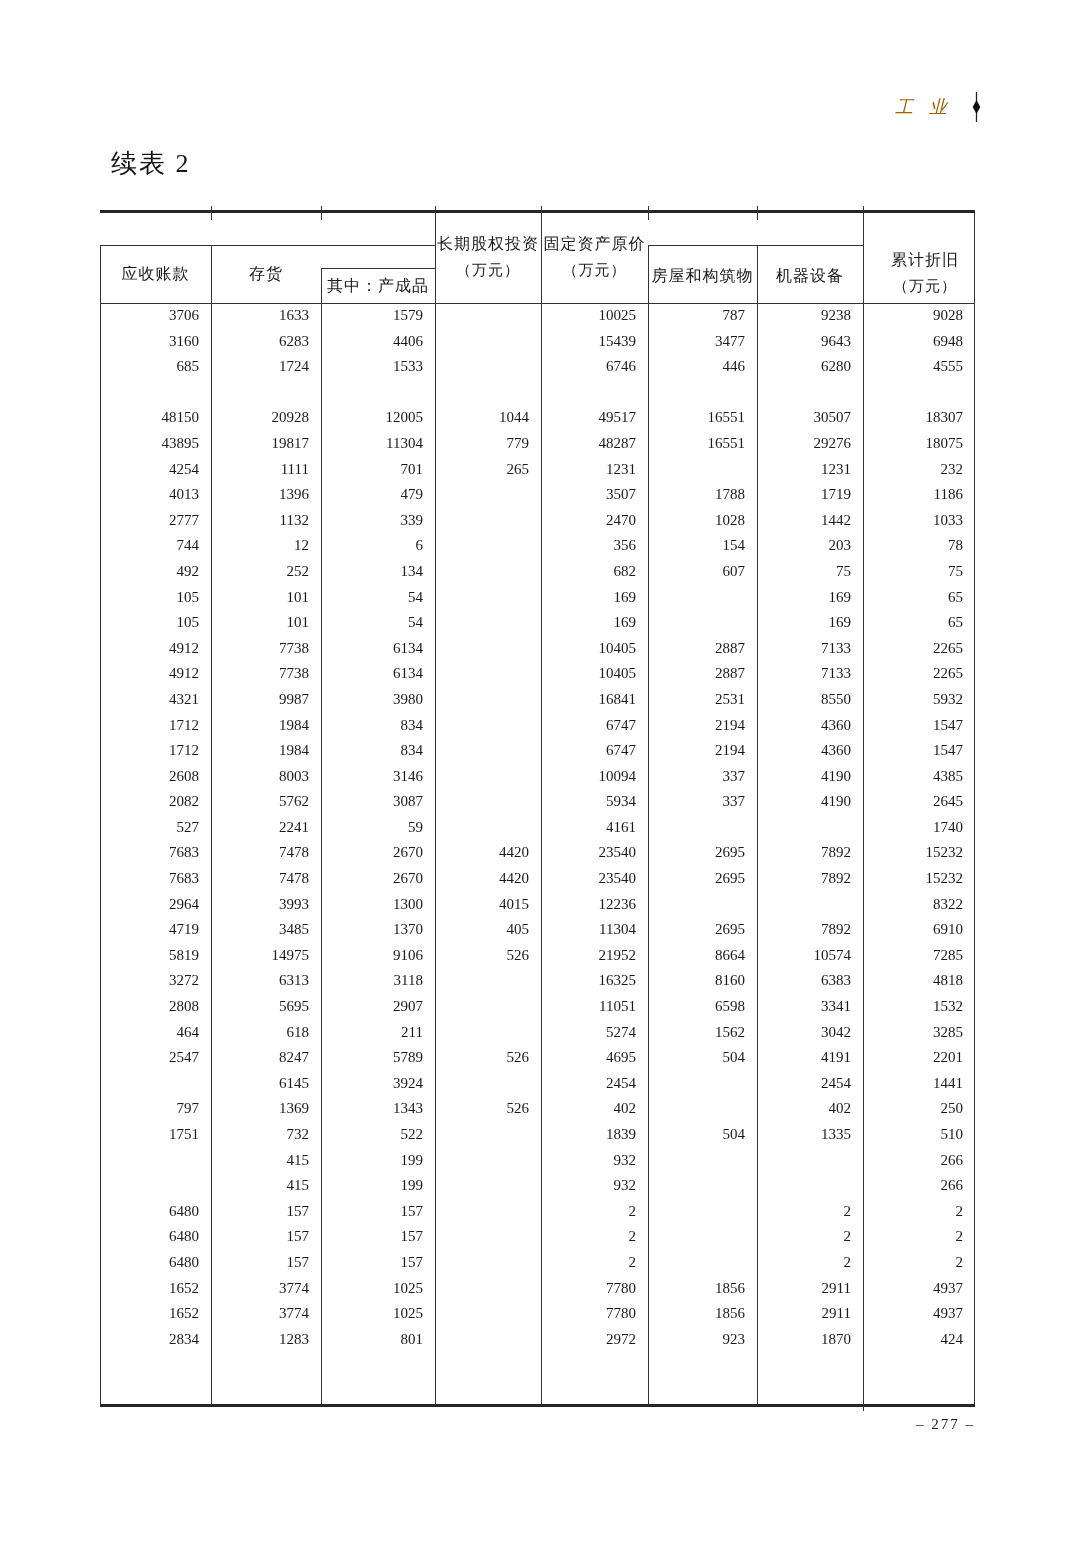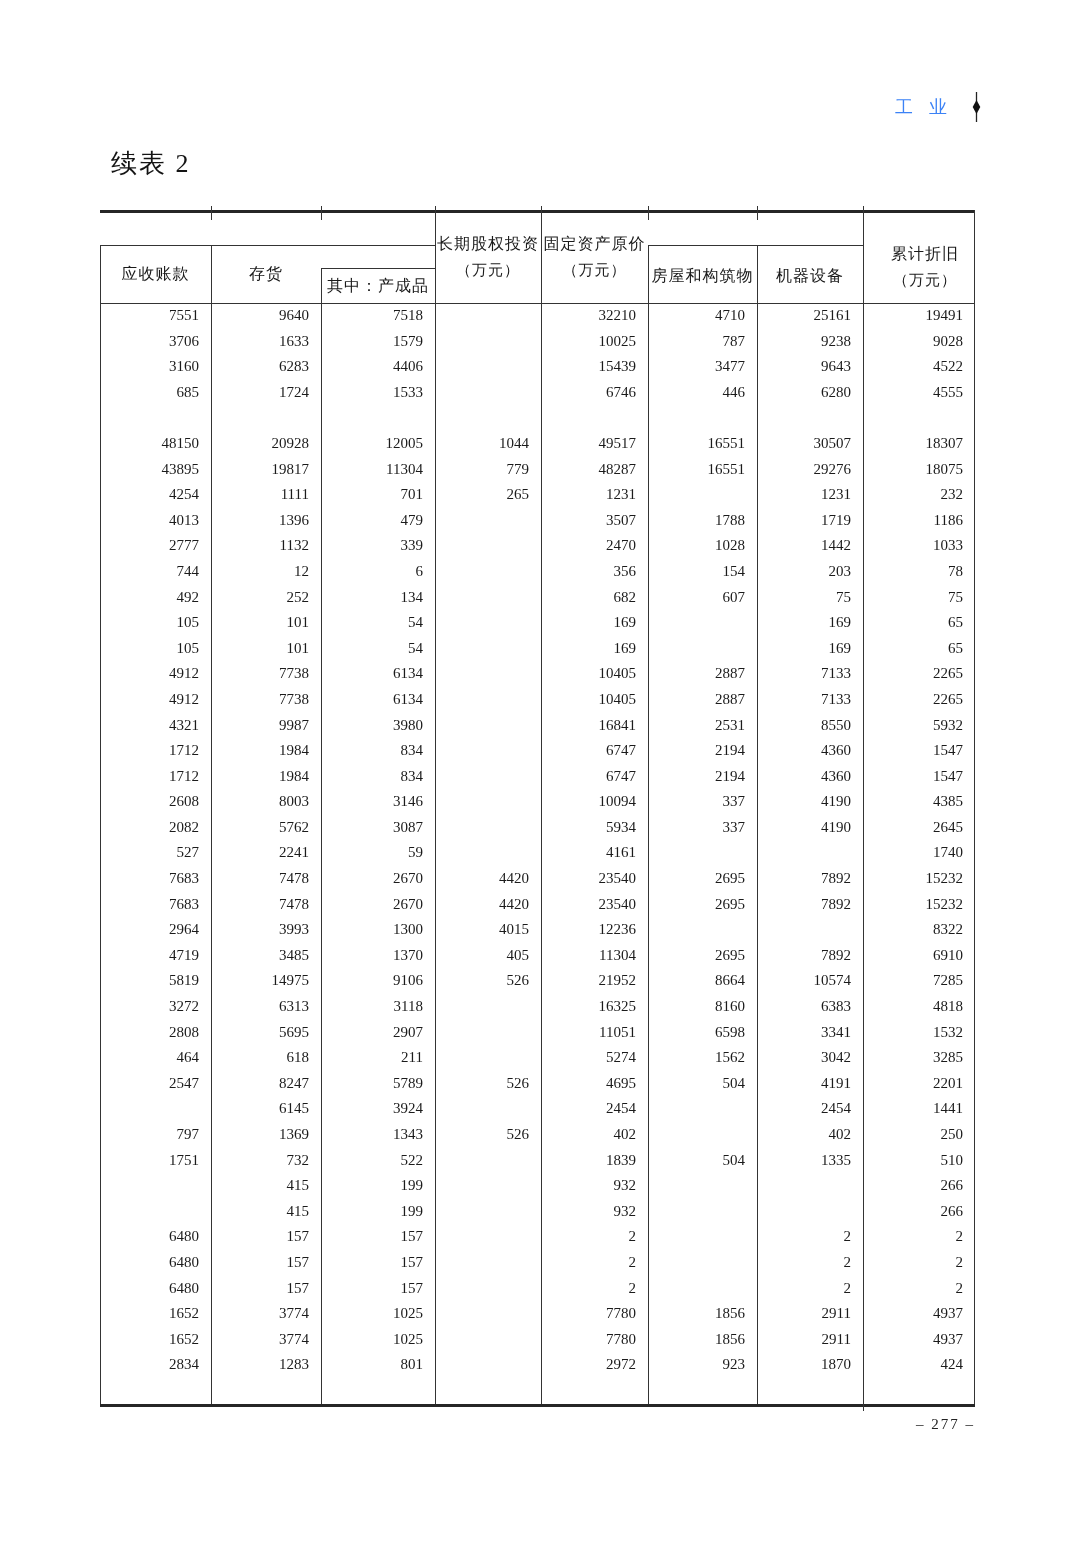--- a/index.html
+++ b/index.html
@@ -8,21 +8,21 @@
     width:1090px;height:1550px;
     background:#ffffff;
     font-family:"Liberation Serif","DejaVu Serif",serif;
     color:#1c1c1c;
     overflow:hidden;
   }
   
   .chapter{
     position:absolute; top:92px; right:108px;
     display:flex; align-items:center; gap:8px;
-    font-size:18px; color:#3b82f6;
+    font-size:18px; color:#a16207;font-style:italic;
   }
   .chapter .lbl{letter-spacing:16px; padding-left:4px;}
   
   .title{
     position:absolute; left:99px; top:134px;
     font-size:26px; font-weight:normal; margin:12px;
     letter-spacing:2px; color:#141414;
   }
   
   .table{position:absolute; left:100px; top:210px; width:875px; height:1210px;}
@@ -108,55 +108,45 @@
     <div class="hcell" style="left:441px;top:0;width:107px;height:93px">
       <span>固定资产原价</span>
       <span class="u">（万元）</span>
     </div>
     <div class="hcell" style="left:548px;top:39px;width:109px;height:54px">
       <span>房屋和构筑物</span>
     </div>
     <div class="hcell" style="left:657px;top:39px;width:106px;height:54px">
       <span>机器设备</span>
     </div>
-    <div class="hcell" style="left:763px;top:10px;width:124px;height:93px">
+    <div class="hcell" style="left:763px;top:16px;width:124px;height:93px">
       <span>累计折旧</span>
       <span class="u">（万元）</span>
     </div>
 
     <div class="tbody" id="tbody">
-        <div class="trow">
-          <div class="tcell c0">7551</div>
-          <div class="tcell c1">9640</div>
-          <div class="tcell c2">7518</div>
-          <div class="tcell c3"></div>
-          <div class="tcell c4">32210</div>
-          <div class="tcell c5">4710</div>
-          <div class="tcell c6">25161</div>
-          <div class="tcell c7">19491</div>
-        </div>
         <div class="trow">
           <div class="tcell c0">3706</div>
           <div class="tcell c1">1633</div>
           <div class="tcell c2">1579</div>
           <div class="tcell c3"></div>
           <div class="tcell c4">10025</div>
           <div class="tcell c5">787</div>
           <div class="tcell c6">9238</div>
           <div class="tcell c7">9028</div>
         </div>
         <div class="trow">
           <div class="tcell c0">3160</div>
           <div class="tcell c1">6283</div>
           <div class="tcell c2">4406</div>
           <div class="tcell c3"></div>
           <div class="tcell c4">15439</div>
           <div class="tcell c5">3477</div>
           <div class="tcell c6">9643</div>
-          <div class="tcell c7">4522</div>
+          <div class="tcell c7">6948</div>
         </div>
         <div class="trow">
           <div class="tcell c0">685</div>
           <div class="tcell c1">1724</div>
           <div class="tcell c2">1533</div>
           <div class="tcell c3"></div>
           <div class="tcell c4">6746</div>
           <div class="tcell c5">446</div>
           <div class="tcell c6">6280</div>
           <div class="tcell c7">4555</div>

